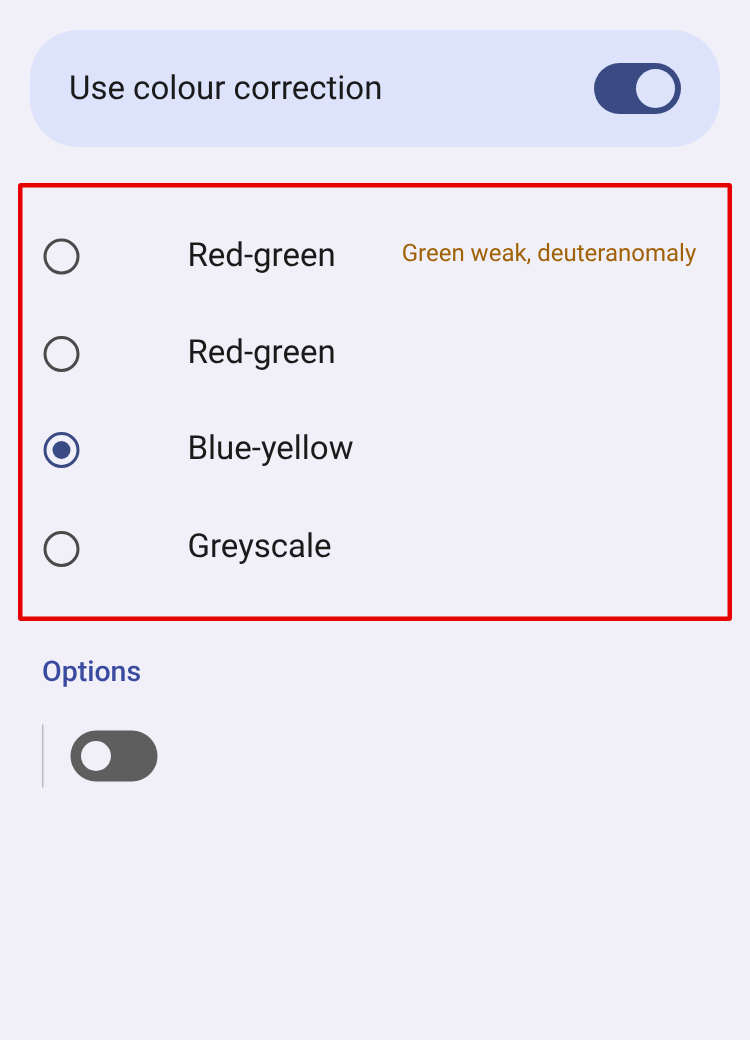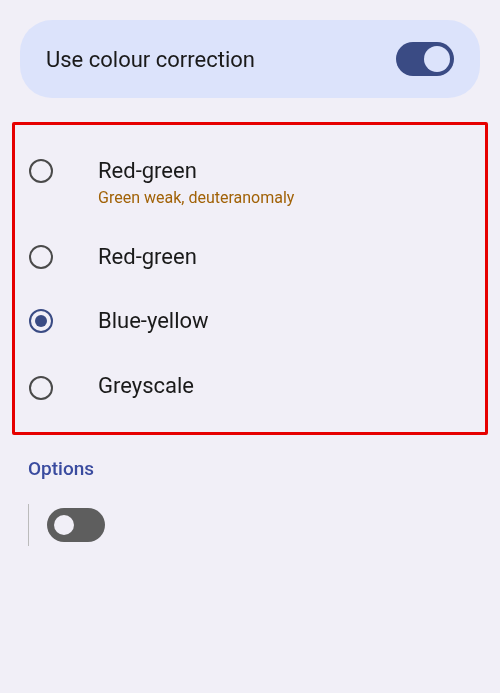--- a/index.html
+++ b/index.html
@@ -1,18 +1,19 @@
 <!DOCTYPE html>
 <html><head>
   <meta charset="utf-8">
   <style>
     * {
       margin: 0;
       padding: 0;
       box-sizing: border-box;
+      gap: 44px;
     }
     body {
       width: 500px;
       height: 693px;
       background: #f1eff7;
       font-family: -apple-system, BlinkMacSystemFont, 'Segoe UI', Roboto, sans-serif;
       padding: 20px;
       overflow: hidden;
     }
     .toggle-card {
@@ -68,21 +69,21 @@
       padding: 14px 8px 14px 8px;
       margin: 0 -8px 22px -8px;
     }
     .radio-item {
       display: flex;
       align-items: flex-start;
       padding: 18px 6px;
       cursor: pointer;
     }
     .radio-item:last-child {
-      align-items: flex-end;
+      align-items: center;
     }
     .radio-btn {
       width: 24px;
       height: 24px;
       border: 2.5px solid #4a4a4a;
       border-radius: 50%;
       margin-right: 28px;
       margin-top: 2px;
       flex-shrink: 0;
       position: relative;
@@ -96,22 +97,20 @@
       width: 12px;
       height: 12px;
       background: #3a4b84;
       border-radius: 50%;
       top: 50%;
       left: 50%;
       transform: translate(-50%, -50%);
     }
     .radio-text-group {
       display: flex;
-      flex-direction: column;
-      margin-left: 17px;
     }
     .radio-title {
       font-size: 22px;
       color: #1a1a1a;
       font-weight: 400;
       line-height: 1.3;
     }
     .radio-subtitle {
       font-size: 16px;
       color: #a16207;

